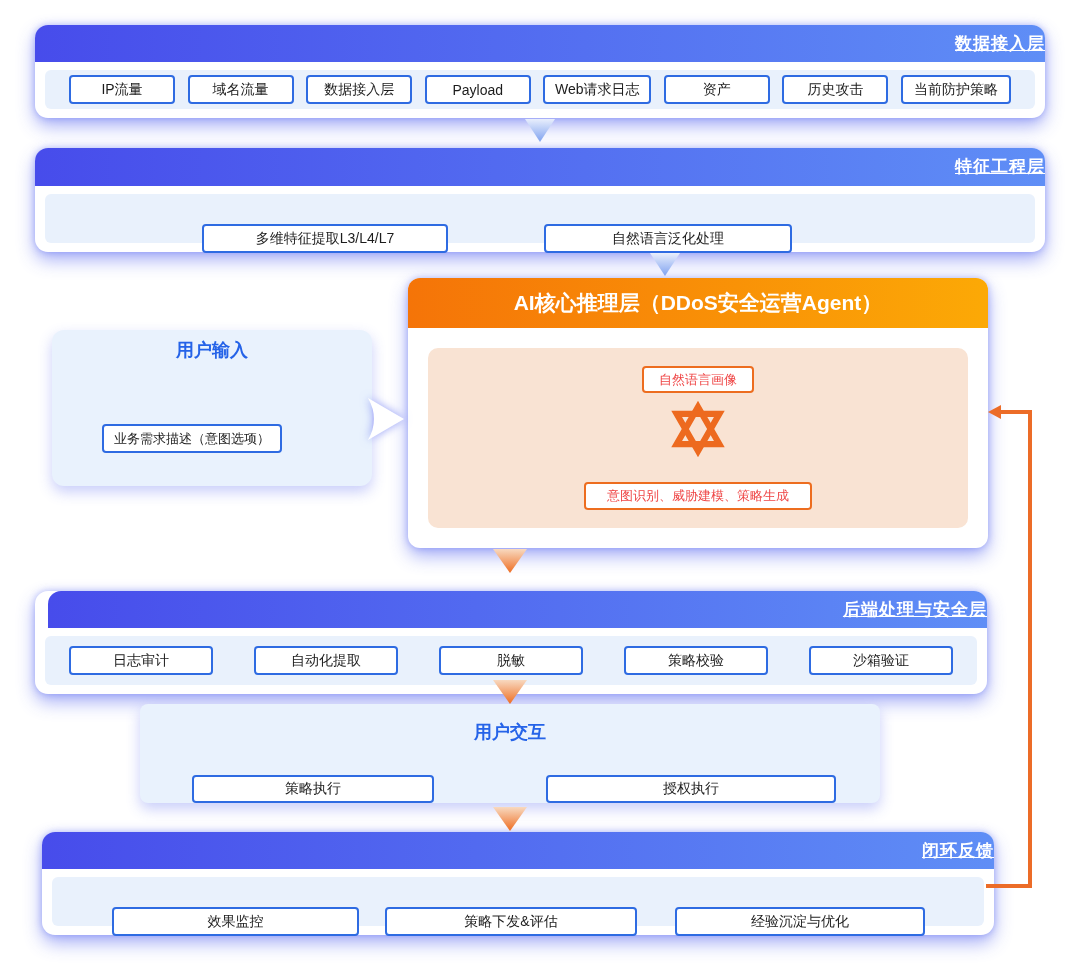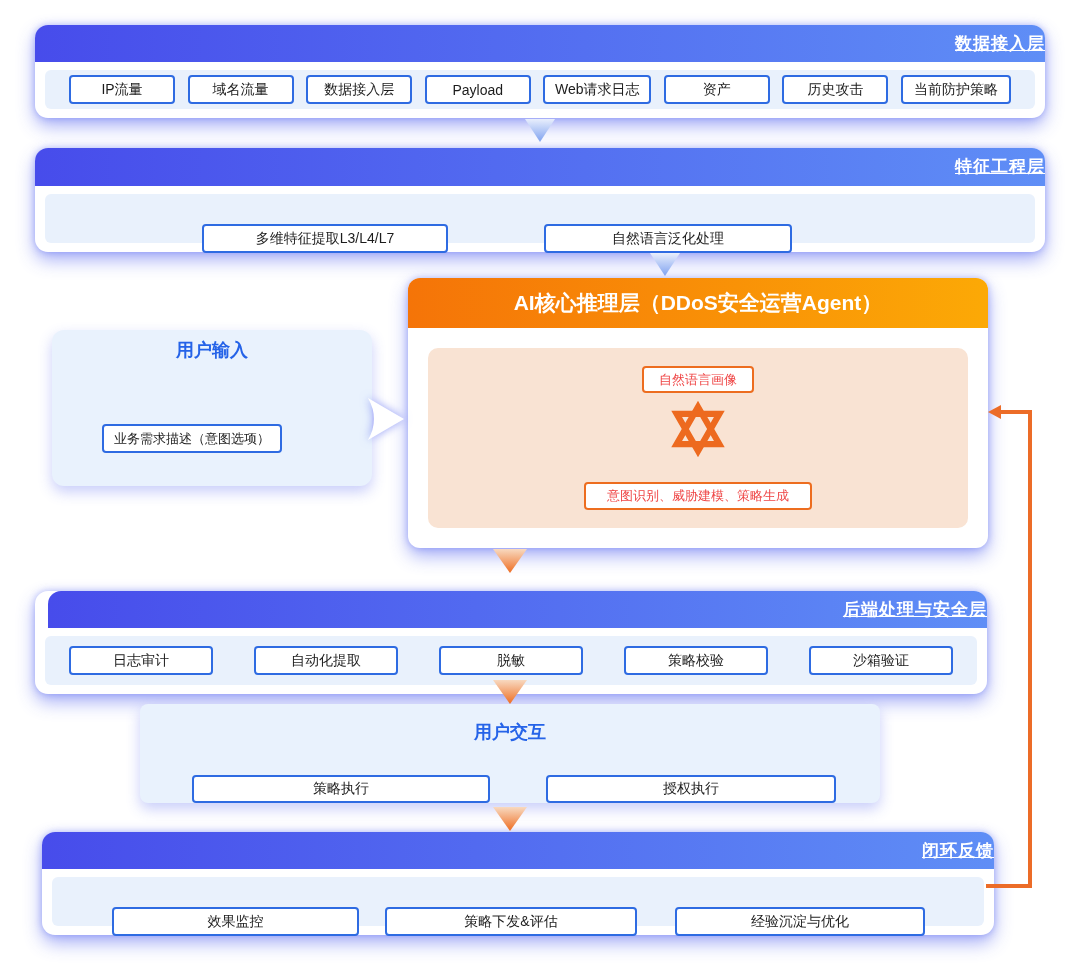--- a/index.html
+++ b/index.html
@@ -135,21 +135,21 @@
       </div>
     </div>
   </div>
 
   <svg class="flow-arrow" style="left:491px;top:679px" width="38" height="26" viewBox="0 0 38 26">
     <path d="M2 1 L36 1 L19 25 Z" fill="url(#gradOrangeArrow)"></path>
   </svg>
 
   <div class="soft-panel" style="left:140px;top:704px;width:740px;height:99px;border-radius:8px;">
     <div class="soft-title" style="margin-top:16px">用户交互</div>
-    <div class="node abs" style="left:52px;top:51px;width:298px;height:28px">策略执行</div>
+    <div class="node abs" style="left:52px;top:51px;width:242px;height:28px">策略执行</div>
     <div class="node abs" style="left:406px;top:51px;width:290px;height:28px">授权执行</div>
   </div>
 
   <svg class="flow-arrow" style="left:491px;top:806px" width="38" height="26" viewBox="0 0 38 26">
     <path d="M2 1 L36 1 L19 25 Z" fill="url(#gradOrangeArrow)"></path>
   </svg>
 
   <div class="layer" style="left:42px;top:832px;width:952px;height:103px;">
     <div class="layer-header">闭环反馈</div>
     <div class="layer-body">

